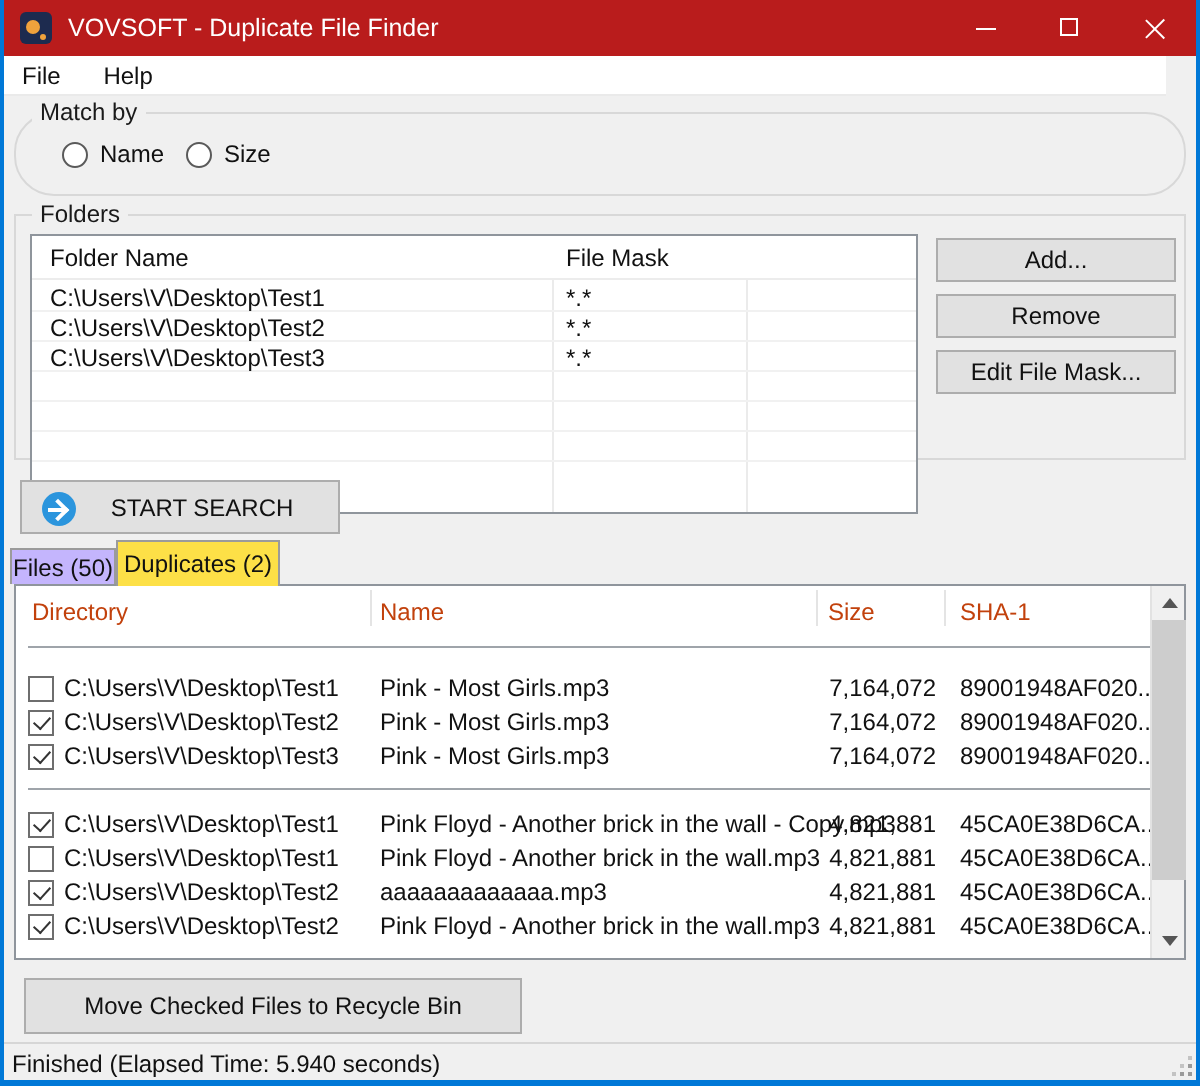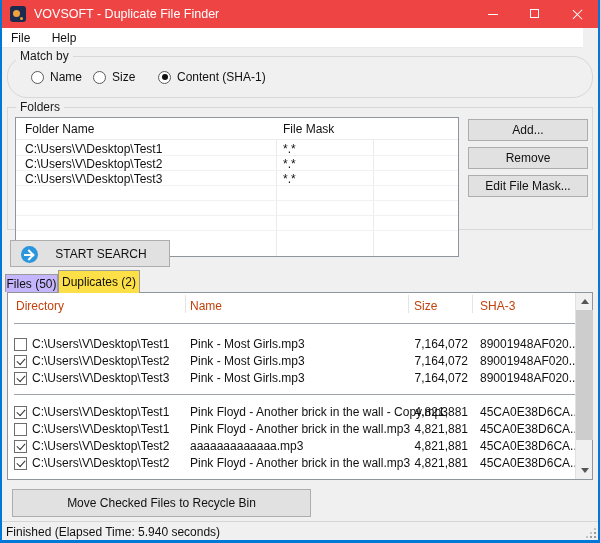--- a/index.html
+++ b/index.html
@@ -5,21 +5,21 @@
   * { margin:0; padding:0; box-sizing:border-box; }
   html,body { background:#555; }
   #app {
     position:relative; width:600px; height:543px;
     background:#f0f0f0;
     border-left:2px solid #0078d7; border-right:2px solid #0078d7; border-bottom:3px solid #0078d7;
     font-family:"Liberation Sans", sans-serif; font-size:12px; color:#111;
     overflow:hidden;
   }
   
-  .titlebar { position:absolute; left:0; top:0; width:596px; height:28px; background:#ef4444; color:#fff; }
+  .titlebar { position:absolute; left:0; top:0; width:596px; height:28px; background:#b91c1c; color:#fff; }
   .app-icon { position:absolute; left:8px; top:6px; width:16px; height:16px; background:#1d2b4f; border-radius:3px; }
   .app-icon::before { content:""; position:absolute; left:3px; top:4px; width:7px; height:7px; border-radius:50%; background:#f0a23c; }
   .app-icon::after { content:""; position:absolute; right:3px; bottom:2px; width:3px; height:3px; border-radius:50%; background:#f0a23c; }
   .title-text { position:absolute; left:32px; top:7px; font-size:12.5px; white-space:nowrap; }
   .win-btn { position:absolute; top:0; width:42px; height:28px; }
   .btn-min { right:84px; } .btn-max { right:42px; } .btn-close { right:0; }
   .glyph-min { position:absolute; left:16px; top:14px; width:10px; height:1px; background:#fff; }
   .glyph-max { position:absolute; left:16px; top:9px; width:9px; height:9px; border:1px solid #fff; }
   .glyph-close { position:absolute; left:16px; top:9px; width:10px; height:10px; }
   .glyph-close::before, .glyph-close::after { content:""; position:absolute; left:5px; top:-1px; width:1.4px; height:13px; background:#fff; }
@@ -65,21 +65,21 @@
   .c-name { position:absolute; left:182px; top:0; white-space:nowrap; }
   .c-size { position:absolute; left:370px; top:0; width:90px; text-align:right; }
   .c-sha  { position:absolute; left:472px; top:0; white-space:nowrap; }
   
   .sbar { position:absolute; right:0; top:0; width:17px; height:186px; background:#f0f0f0; border-left:1px solid #e2e2e2; }
   .sarrow { position:absolute; left:0; width:17px; height:17px; }
   .tri-up { position:absolute; left:4.5px; top:6px; width:0; height:0; border-left:4px solid transparent; border-right:4px solid transparent; border-bottom:5px solid #555; }
   .tri-down { position:absolute; left:4.5px; top:6px; width:0; height:0; border-left:4px solid transparent; border-right:4px solid transparent; border-top:5px solid #555; }
   .sthumb { position:absolute; left:0; top:17px; width:17px; height:130px; background:#cdcdcd; }
   
-  .recycle-btn { left:10px; top:489px; width:299px; height:28px; }
+  .recycle-btn { left:10px; top:489px; width:249px; height:28px; }
   .statusbar { position:absolute; left:0; top:521px; width:596px; height:19px; background:#f0f0f0; border-top:1px solid #d6d6d6; }
   .status-text { position:absolute; left:4px; top:3px; }
   .grip { position:absolute; right:2px; bottom:2px; width:2px; height:2px; background:#9a9a9a;
           box-shadow:-4px 0 #9a9a9a, 0 -4px #9a9a9a, -8px 0 #c3c3c3, 0 -8px #c3c3c3, -4px -4px #c3c3c3; }
 </style>
 </head>
 <body>
 
 <div id="app">
 
@@ -105,24 +105,20 @@
   <div class="groupbox" style="left:5px; top:56px; width:586px; height:42px;border-radius:20px;">
     <span class="groupbox-label">Match by</span>
     <span class="radio-item" style="left:23px; top:13px;">
       <span class="radio"></span>
       <span>Name</span>
     </span>
     <span class="radio-item" style="left:85px; top:13px;">
       <span class="radio"></span>
       <span>Size</span>
     </span>
-    <span class="radio-item" style="left:150px; top:13px;">
-      <span class="radio on"></span>
-      <span>Content (SHA-1)</span>
-    </span>
   </div>
 
   <div class="groupbox" style="left:5px; top:107px; width:586px; height:123px;">
     <span class="groupbox-label">Folders</span>
   </div>
 
   <div class="ftable">
     <span class="vline" style="left:260px;"></span>
     <span class="vline" style="left:357px;"></span>
     <div class="hdr">
@@ -155,21 +151,21 @@
 
   <div class="btn side-btn" style="top:175px;">Edit File Mask...</div>
 
   <div class="tab tab-inactive">Files (50)</div>
   <div class="tab tab-active">Duplicates (2)</div>
 
   <div class="panel">
     <span class="hcell" style="left:8px;">Directory</span>
     <span class="hcell" style="left:182px;">Name</span>
     <span class="hcell" style="left:406px;">Size</span>
-    <span class="hcell" style="left:472px;">SHA-3</span>
+    <span class="hcell" style="left:472px;">SHA-1</span>
     <span class="hsep" style="left:177px;"></span>
     <span class="hsep" style="left:400px;"></span>
     <span class="hsep" style="left:464px;"></span>
 
     <div class="gsep" style="top:30px;"></div>
 
     <div class="drow" style="top:44px;">
       <span class="cb"></span>
       <span class="c-dir">C:\Users\V\Desktop\Test1</span>
       <span class="c-name">Pink - Most Girls.mp3</span>

